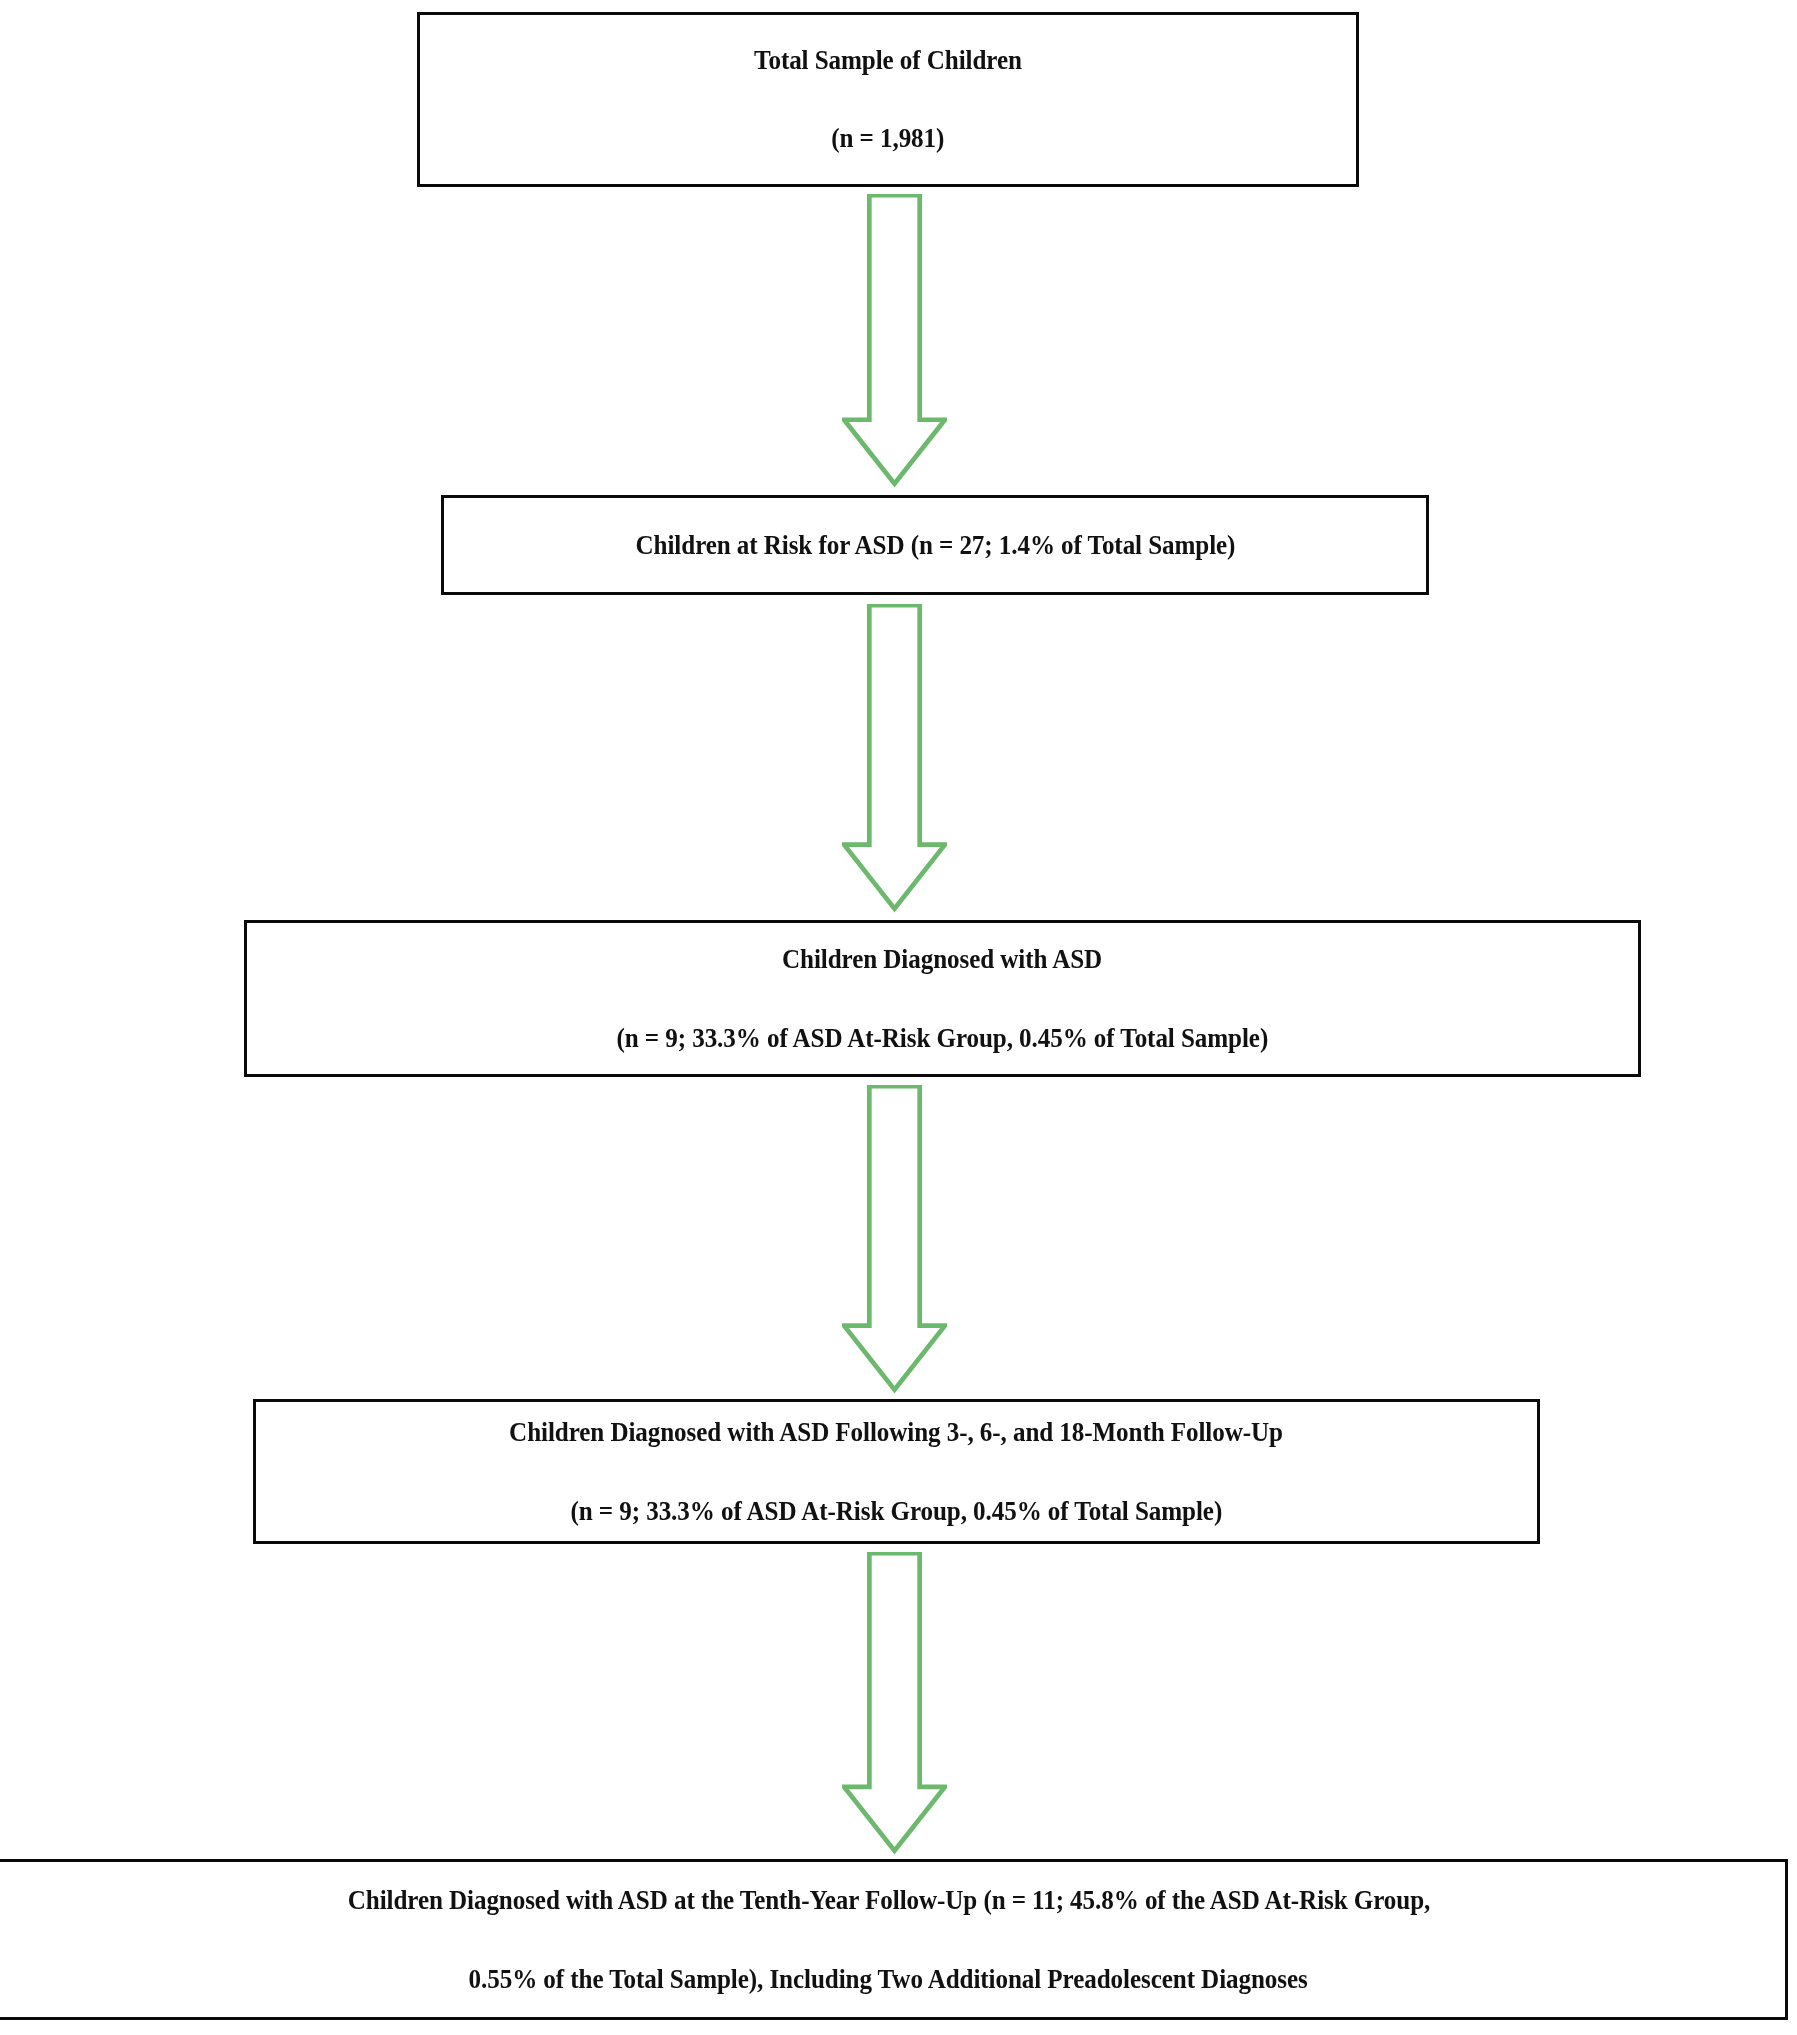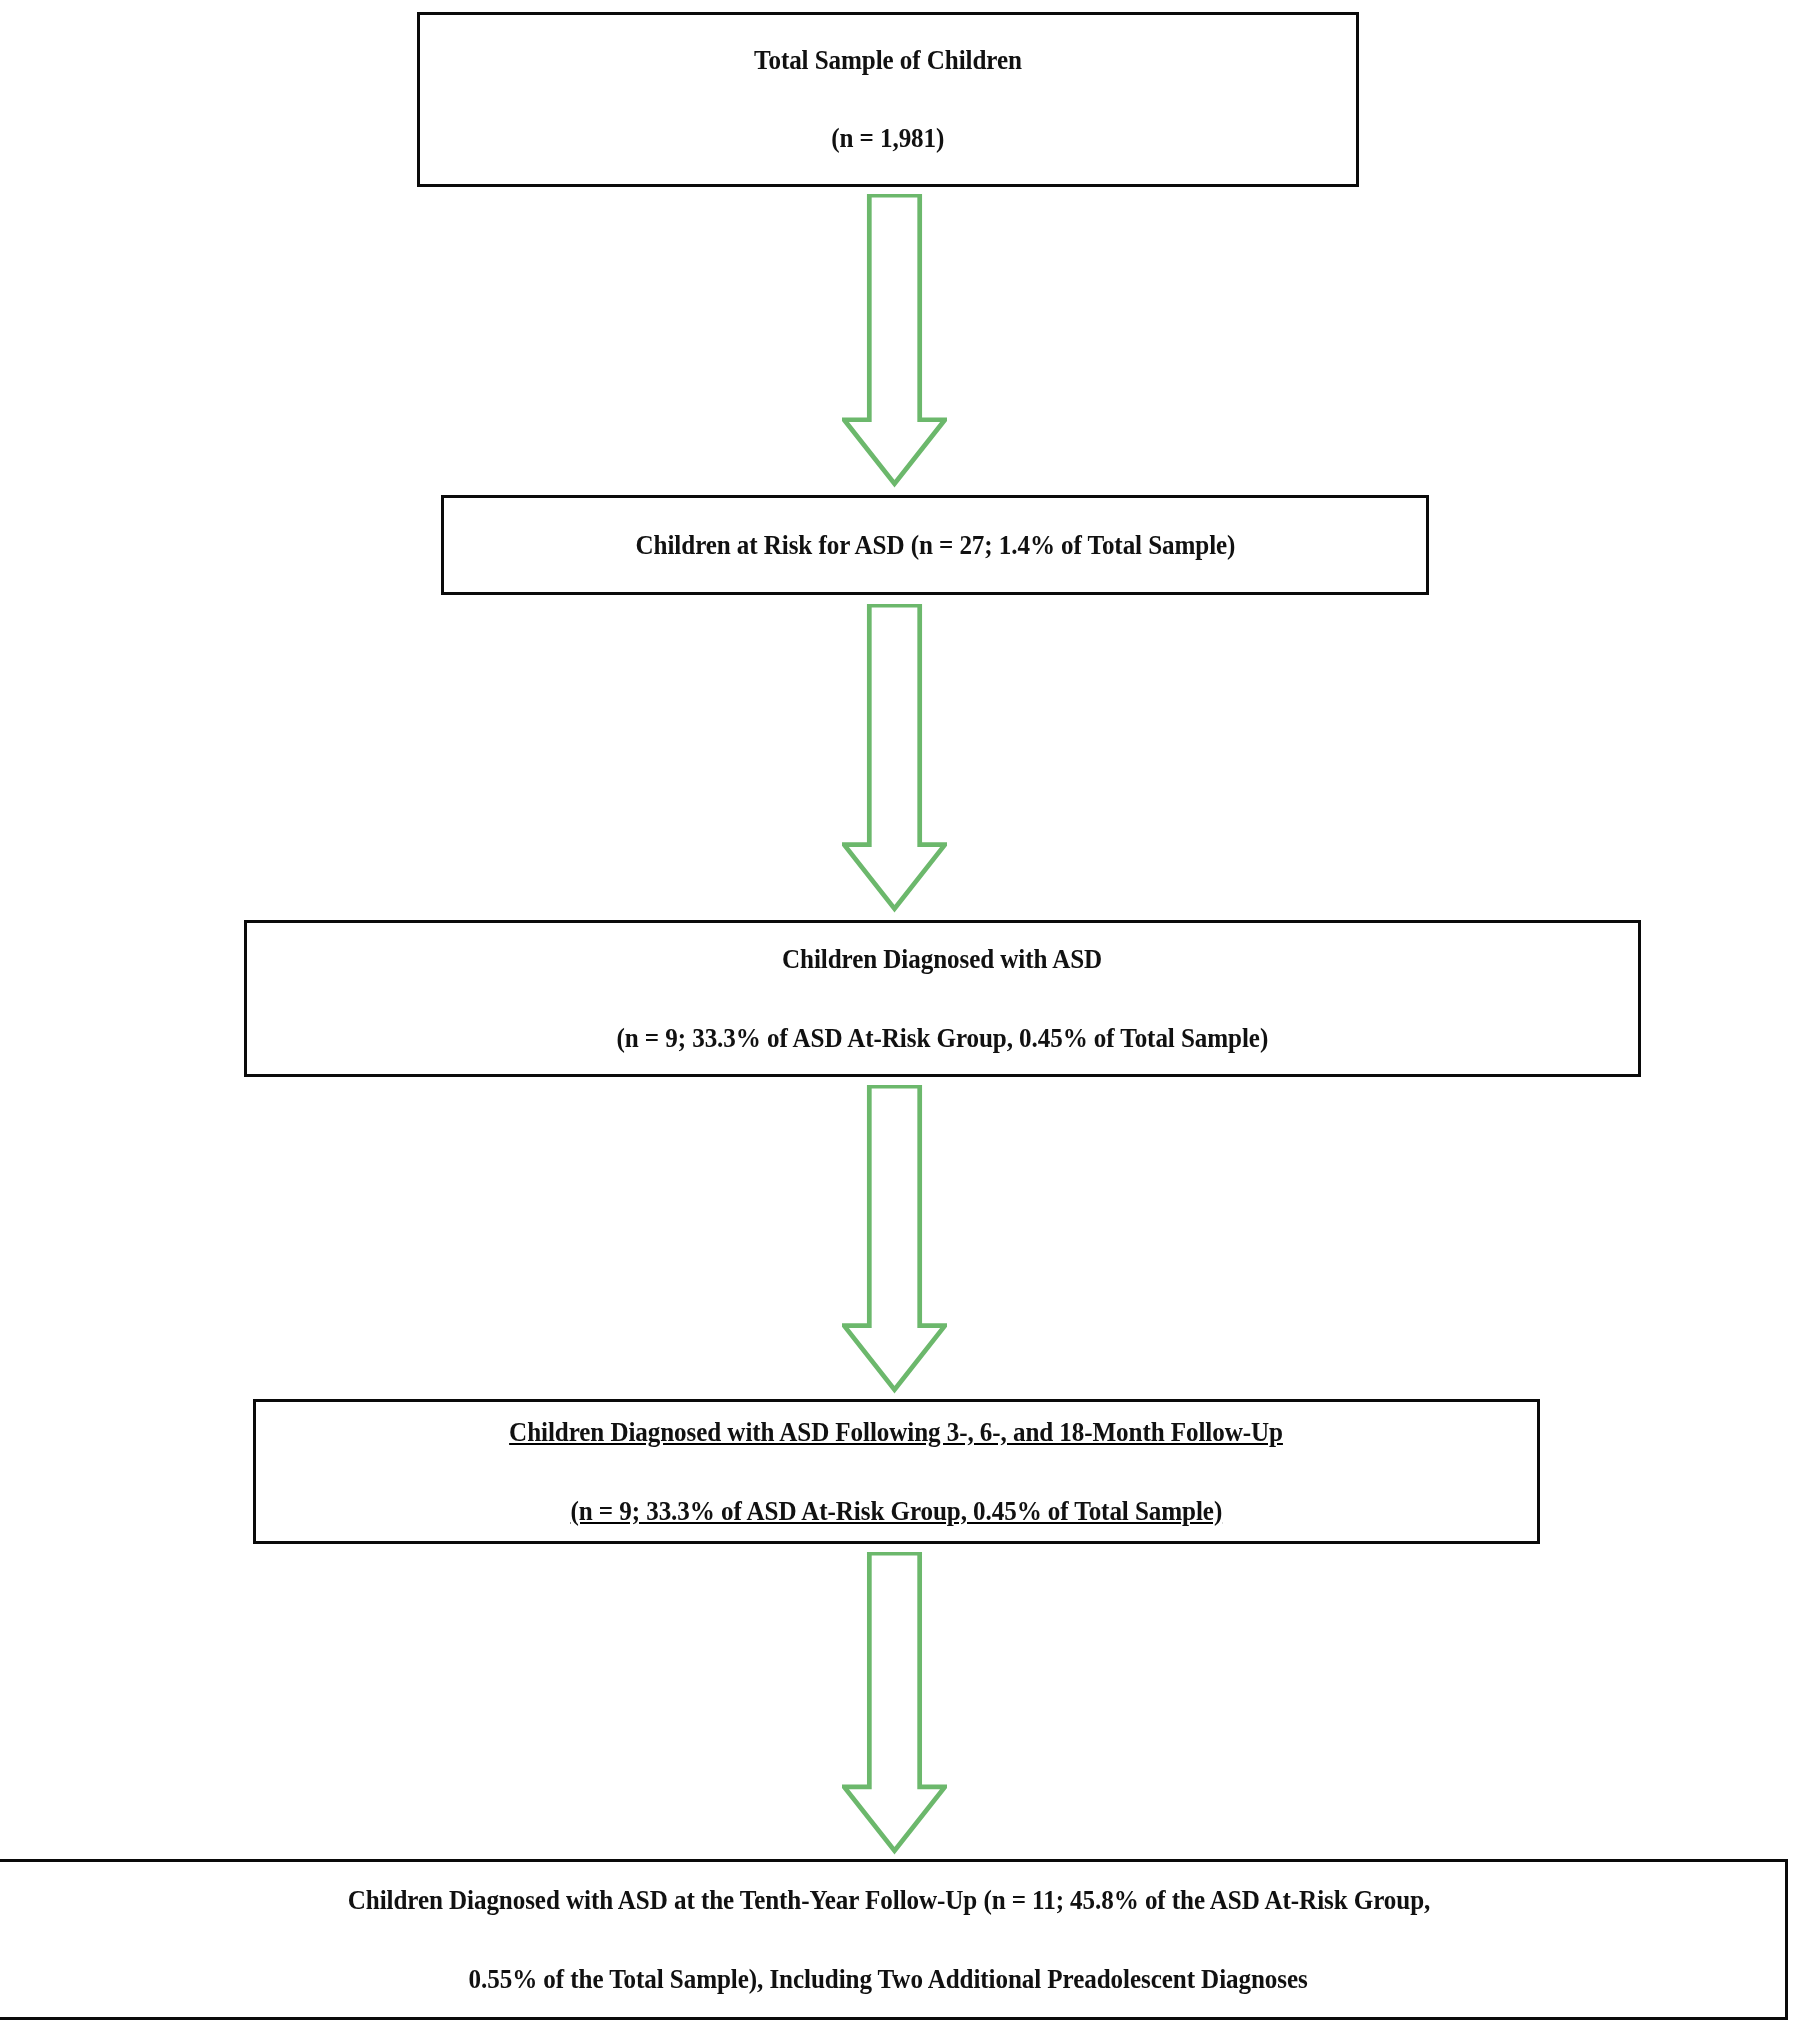--- a/index.html
+++ b/index.html
@@ -34,21 +34,21 @@
     line-height: 1.72;
     color: #111111;
     letter-spacing: -0.1px;
     white-space: nowrap;
     transform: scaleX(0.93);
   }
   
   #node-total-sample      { left: 417px;  top: 11.5px;   width: 942px; height: 175px; }
   #node-at-risk           { left: 395px;  top: 495px;  width: 988px; height: 100px; margin-left: 46px; }
   #node-diagnosed         { left: 244px;  top: 920px; width: 1397px; height: 157px; }
-  #node-followup          { left: 253px;  top: 1399px; width: 1287px; height: 145px; text-decoration: underline; }
+  #node-followup          { left: 253px;  top: 1399px; width: 1287px; height: 145px; }
   #node-tenth-year        { left: -10.5px;  top: 1859px; width: 1798px; height: 161px; }
   #node-tenth-year .line  { white-space: normal; }
 
   
   .arrow {
     position: absolute;
     overflow: visible;
   }
   .arrow svg { display: block; }
 </style>

